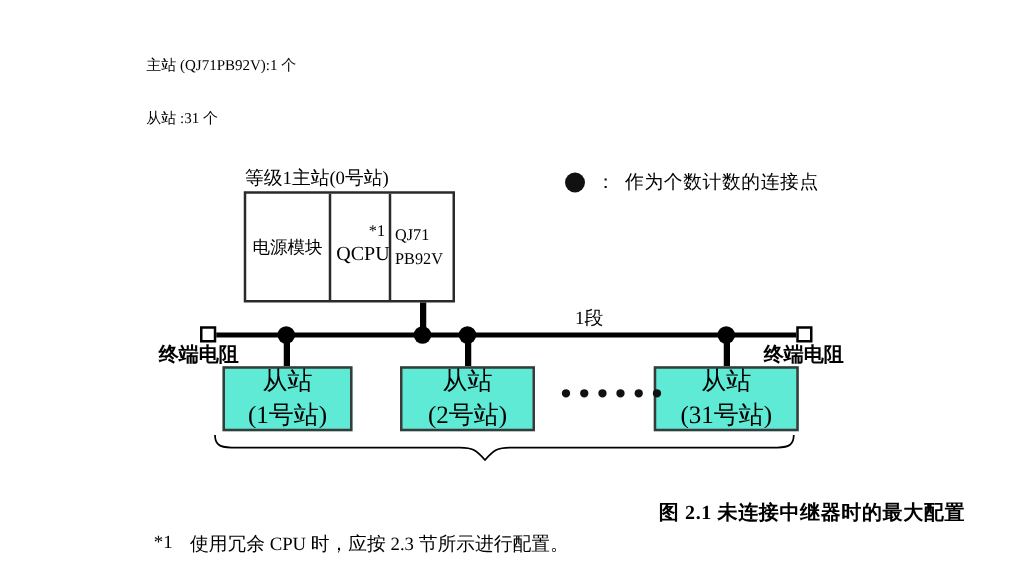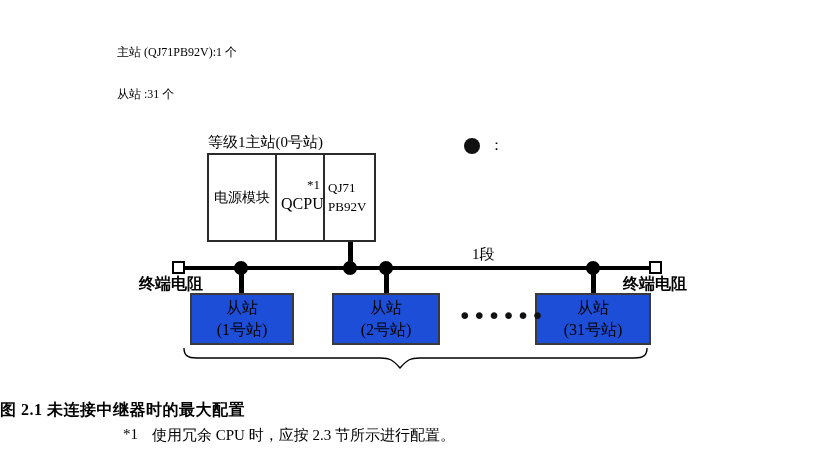--- a/index.html
+++ b/index.html
@@ -16,21 +16,21 @@
   
   .title {
     position: absolute; left: 84px; top: 12px;
     font-size: 19px; font-weight: bold; letter-spacing: 0.5px;
   }
   .sub-line { position: absolute; font-size: 12px; }
   .sub-line.l1 { left: 117px; top: 44px; }
   .sub-line.l2 { left: 117px; top: 70px; margin-top: 16px; }
 
   
-  .diagram { position: absolute; inset: 0; margin-left: 12px; }
+  .diagram { position: absolute; inset: 0; }
 
   .master-label { position: absolute; left: 196px; top: 133px; font-size: 15px; }
 
   .master-box {
     position: absolute; left: 195px; top: 153px; width: 169px; height: 89px;
     border: 2px solid #2a2a2a; background: #fff; display: flex;
   }
   .master-box .cell { border-right: 2px solid #2a2a2a; position: relative; }
   .master-box .cell:last-child { border-right: none; }
   .cell.power { width: 68px; display: flex; align-items: center; justify-content: center; font-size: 14px; }
@@ -68,40 +68,40 @@
   .node.n4 { left: 574px; }
 
   .vline { position: absolute; width: 5px; background: #000; }
   .vline.master { left: 336px; top: 242px; height: 26px; }
   .vline.s1 { left: 227px; top: 268px; height: 25px; }
   .vline.s2 { left: 372px; top: 268px; height: 25px; }
   .vline.s3 { left: 579px; top: 268px; height: 25px; }
 
   .slave-box {
     position: absolute; top: 293px; height: 52px;
-    border: 2px solid #3a3a3a; background: #1d4ed8;
+    border: 2px solid #3a3a3a; background: #5eead4;
     display: flex; flex-direction: column; align-items: center; justify-content: center;
-    font-size: 16px; line-height: 1.35; text-align: center;
+    font-size: 20px; line-height: 1.35; text-align: center;
   }
   .slave-box.b1 { left: 178px; width: 104px; }
   .slave-box.b2 { left: 320px; width: 108px; }
   .slave-box.b3 { left: 523px; width: 116px; }
 
   .ellipsis {
     position: absolute; left: 446px; top: 303px; width: 70px;
     font-size: 23px; letter-spacing: 1px; color: #111;
     font-family: "DejaVu Sans", sans-serif;
   }
 
   .brace-svg { position: absolute; left: 160px; top: 344px; }
   .brace-label { position: absolute; left: 338px; top: 374px; width: 100px; text-align: center; font-size: 15px; }
 
   .caption {
     position: absolute; left: 0; top: 400px; width: 772px;
-    text-align: left; font-size: 16px; font-weight: bold; letter-spacing: 0.5px;
+    text-align: right; font-size: 16px; font-weight: bold; letter-spacing: 0.5px;
   }
 
   .footnote { position: absolute; left: 123px; top: 426px; font-size: 15px; display: flex; }
   .footnote .fn-marker { margin-right: 14px; }
 </style>
 </head>
 <body>
 
 <div class="page">
 
@@ -120,20 +120,21 @@
       </div>
       <div class="cell pb">
         <span>QJ71</span>
         <span>PB92V</span>
       </div>
     </div>
 
     <div class="legend">
       <span class="legend-dot"></span>
       <span class="legend-sep">：</span>
+      <span class="legend-text">作为个数计数的连接点</span>
     </div>
 
     <div class="seg-label">1段</div>
 
     <div class="bus"></div>
 
     <div class="term-sq left"></div>
     <div class="term-sq right"></div>
     <div class="term-label left">终端电阻</div>
     <div class="term-label right">终端电阻</div>

